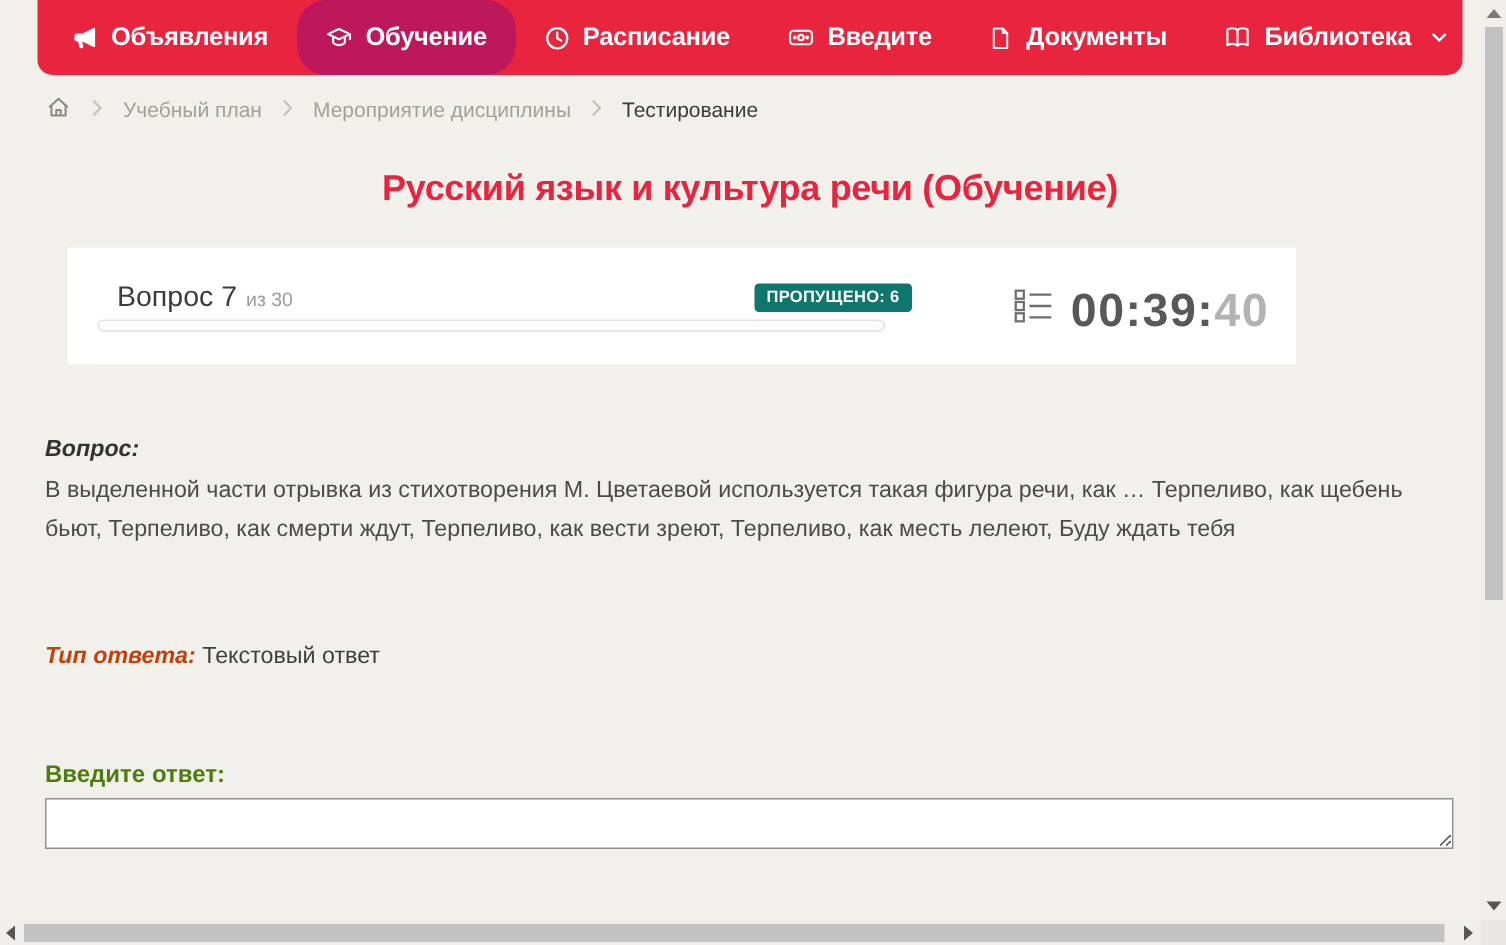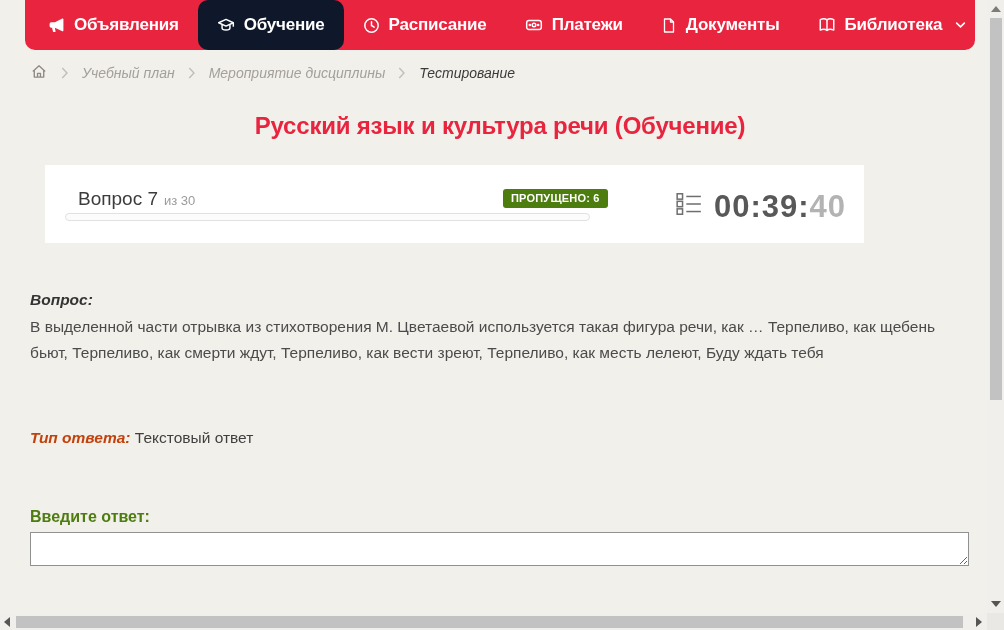--- a/index.html
+++ b/index.html
@@ -19,31 +19,31 @@
     display: flex; align-items: center;
     padding-left: 4px;
   }
   .nav-item {
     display: flex; align-items: center; gap: 9px;
     height: 50px; padding: 0 19px;
     color: #ffffff; font-size: 17px; font-weight: 700;
     letter-spacing: -0.2px; cursor: pointer; white-space: nowrap;
   }
   .nav-item.active {
-    background: #0f172a;
-    border-radius: 10px;
+    background: #be185d;
+    border-radius: 20px;
   }
   .nav-item svg { display: block; }
   .chevron-down { margin-left: 4px; }
 
   
   .breadcrumb {
     position: absolute; left: 30px; top: 61px; height: 24px;
     display: flex; align-items: center; gap: 13px;
-    font-size: 14px; color: #a4a09a; font-style: italic;
+    font-size: 14px; color: #a4a09a;
   }
   .crumb { cursor: pointer; }
   .crumb.current { color: #3b3b3b; cursor: default; }
   .crumb-sep { color: #c3bfb8; font-size: 15px; }
 
   
   .page-title {
     position: absolute; left: 25px; top: 112px; width: 950px;
     text-align: center;
     font-size: 24px; font-weight: 700; color: #e8243f;
@@ -57,21 +57,21 @@
   }
   .q-number {
     position: absolute; left: 33px; top: 23px;
     font-size: 19px; color: #3c3c3c;
   }
   .q-of {
     font-size: 13px; color: #9b9b9b; margin-left: 6px;
   }
   .skipped-badge {
     position: absolute; left: 458px; top: 24px;
-    background: #4d7c0f; color: #ffffff;
+    background: #0f766e; color: #ffffff;
     font-size: 11px; font-weight: 700; letter-spacing: 0.2px;
     padding: 3px 8px 4px; border-radius: 3px;
   }
   .progress-track {
     position: absolute; left: 20px; top: 48px; width: 525px; height: 8px;
     background: #fcfcfc;
     border: 1px solid #e1e1e1; border-radius: 5px;
   }
   .progress-fill { height: 100%; background: #e8243f; border-radius: 5px; width: 0; }
   .question-list-icon {
@@ -187,21 +187,21 @@
   </div>
   <div class="nav-item">
     <span>
       <svg width="18" height="18" viewBox="0 0 16 16" fill="none" stroke="#fff" stroke-width="1.3">
           <rect x="1.5" y="4" width="13" height="8" rx="2"></rect>
           <circle cx="8" cy="8" r="1.6"></circle>
           <circle cx="4.3" cy="8" r="0.5" fill="#fff"></circle>
           <circle cx="11.7" cy="8" r="0.5" fill="#fff"></circle>
         </svg>
     </span>
-    <span>Платежи</span>
+    <span>Введите</span>
   </div>
   <div class="nav-item">
     <span>
       <svg width="16" height="17" viewBox="0 0 16 16" fill="none" stroke="#fff" stroke-width="1.3" stroke-linejoin="round">
           <path d="M3.5 1.5h6l3 3v10h-9v-13z"></path>
           <path d="M9.5 1.5v3h3"></path>
         </svg>
     </span>
     <span>Документы</span>
   </div>

